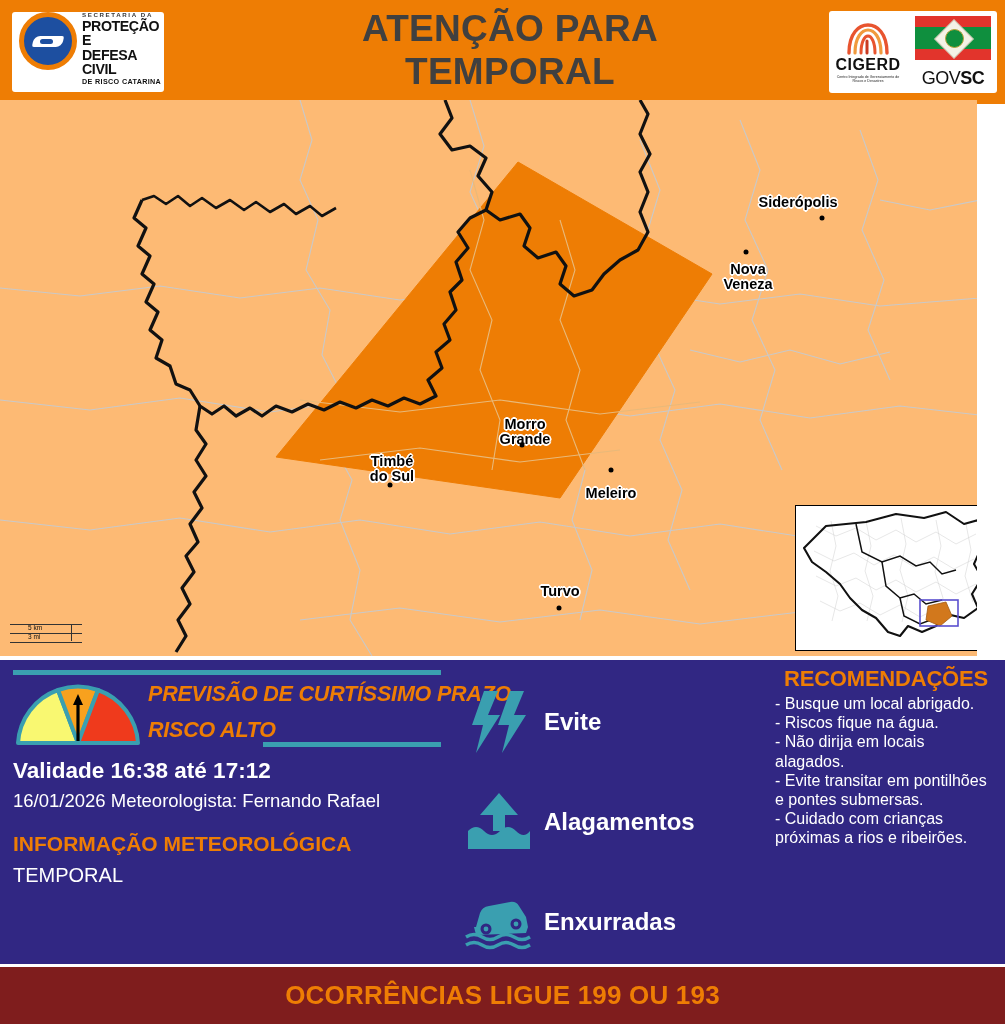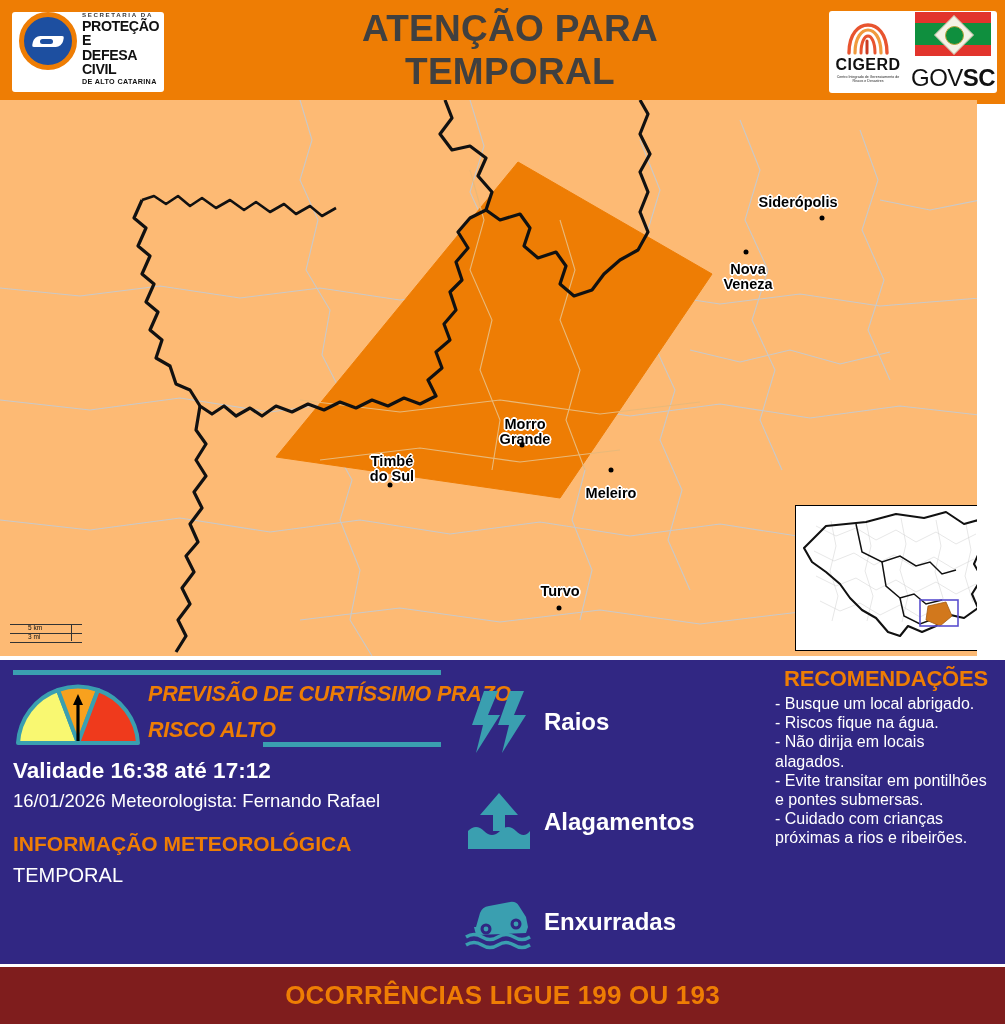--- a/index.html
+++ b/index.html
@@ -30,21 +30,21 @@
   .cig-waves svg{display:block;margin:0 auto;}
   .cig-name{font-size:16px;font-weight:700;color:#111;letter-spacing:0.5px;line-height:1;}
   .cig-sub{font-size:3.6px;color:#222;line-height:1.25;margin-top:2px;}
   .govsc{width:84px;text-align:center;}
   .flag{width:76px;height:44px;margin:0 auto;position:relative;background:#e2342c;}
   .flag-band{position:absolute;left:0;top:11px;width:76px;height:22px;background:#0f8f3e;}
   .flag-diamond{position:absolute;left:50%;top:50%;width:26px;height:26px;margin:-13px 0 0 -13px;
                 background:#f4f2e6;transform:rotate(45deg);border:1px solid #cfcab4;}
   .flag-seal{position:absolute;left:50%;top:50%;width:17px;height:17px;margin:-8.5px 0 0 -8.5px;
              border-radius:50%;background:#0f8f3e;border:1.5px solid #b7a23a;}
-  .gov-text{font-size:24px;font-weight:400;color:#111;letter-spacing:-0.5px;margin-top:8px;}
+  .gov-text{font-size:18px;font-weight:400;color:#111;letter-spacing:-0.5px;margin-top:8px;}
   .gov-text b{font-weight:800;}
 
   
   .map{position:absolute;left:0;top:100px;width:977px;height:556px;background:#fdba74;overflow:hidden;}
   .map svg{position:absolute;left:0;top:0;}
   .city{position:absolute;transform:translate(-50%,0);text-align:center;line-height:1.02;
         font-size:14.5px;font-weight:700;color:#000;white-space:nowrap;
         text-shadow:1.6px 0 #fff,-1.6px 0 #fff,0 1.6px #fff,0 -1.6px #fff,1.2px 1.2px #fff,-1.2px -1.2px #fff,1.2px -1.2px #fff,-1.2px 1.2px #fff;}
   .dot{position:absolute;width:5px;height:5px;background:#000;border-radius:50%;transform:translate(-50%,-50%);}
 
@@ -95,21 +95,21 @@
 <div id="poster">
 
   <div class="header">
 
     <div class="logo-box logo-left">
       <div class="dc-mark"></div>
       <div class="dc-text">
         <div class="dc-t1">SECRETARIA DA</div>
         <div class="dc-t2">PROTEÇÃO E</div>
         <div class="dc-t3">DEFESA CIVIL</div>
-        <div class="dc-t4">DE ALTO CATARINA</div>
+        <div class="dc-t4">DE RISCO CATARINA</div>
       </div>
     </div>
 
     <div class="title">
       <div>ATENÇÃO PARA</div>
       <div>TEMPORAL</div>
     </div>
 
     <div class="logo-box logo-right">
       <div class="cigerd">
@@ -262,21 +262,21 @@
 
   <div class="hazards">
 
     <div class="hz">
       <div class="hz-ico">
         <svg width="62" height="66" viewBox="0 0 62 66" fill="#3a9fb0">
           <polygon points="16,2 4,36 15,36 8,64 32,26 20,26 30,2"></polygon>
           <polygon points="42,2 30,36 41,36 34,64 58,26 46,26 56,2"></polygon>
         </svg>
       </div>
-      <div class="hz-lab">Raios</div>
+      <div class="hz-lab">Evite</div>
     </div>
 
     <div class="hz">
       <div class="hz-ico">
         <svg width="66" height="62" viewBox="0 0 66 62" fill="#3a9fb0">
           <polygon points="33,2 14,24 27,24 27,40 39,40 39,24 52,24"></polygon>
           <path d="M2 40 Q10 32 18 40 Q26 48 34 40 Q42 32 50 40 Q58 48 64 40 L64 58 L2 58 Z"></path>
         </svg>
       </div>
       <div class="hz-lab">Alagamentos</div>

